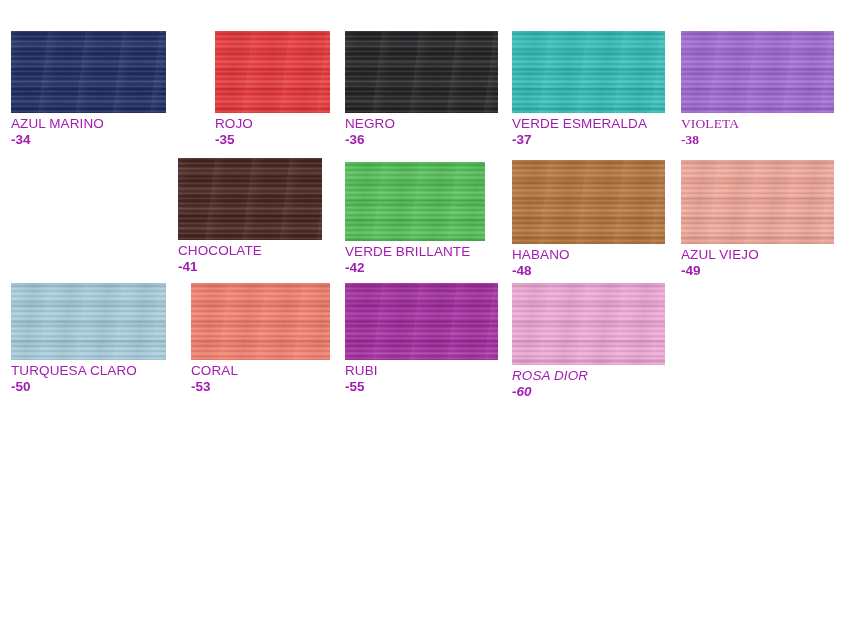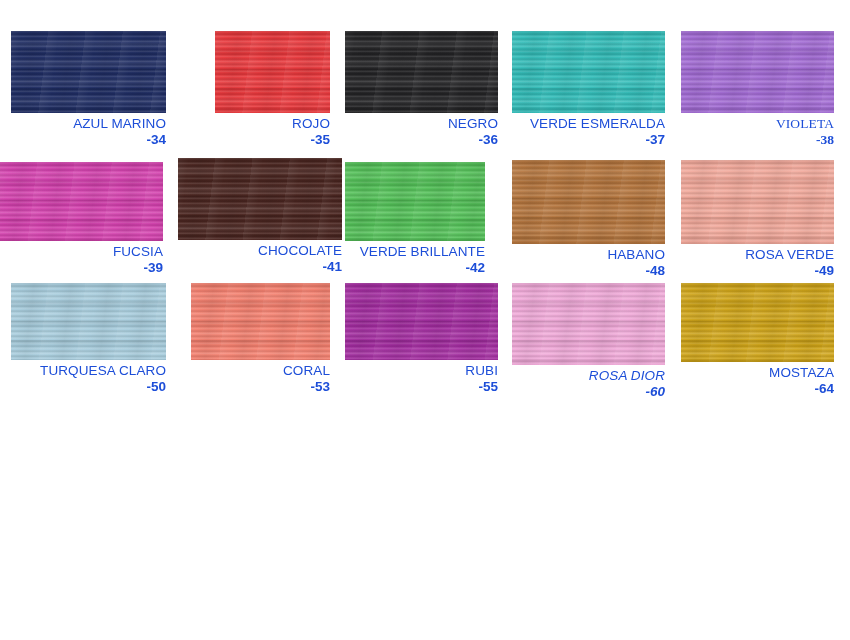--- a/index.html
+++ b/index.html
@@ -69,22 +69,22 @@
         97deg,
         rgba(255,255,255,0.05) 0px,
         rgba(255,255,255,0.00) 11px,
         rgba(0,0,0,0.045) 23px,
         rgba(0,0,0,0.00) 37px
       );
     pointer-events: none;
   }
 
   .swatch-caption {
-    text-align: right;
-    color: #1d4ed8;
+    text-align: left;
+    color: #a21caf;
     line-height: 1.05;
   }
 
   .swatch-name {
     display: block;
     font-size: 13.5px;
     font-weight: 400;
     letter-spacing: 0.1px;
     white-space: nowrap;
     margin-top: 4px;
@@ -129,28 +129,21 @@
         <span class="swatch-code">-37</span>
       </div>
     </div>
     <div class="swatch-cell" style="left: 681px; top: 31px; width: 153px; font-family: Liberation Serif, serif;">
       <div class="swatch-chip" style="height: 82px; background-color: rgb(162, 107, 212);"></div>
       <div class="swatch-caption" style="margin-top: 1px;">
         <span class="swatch-name">VIOLETA</span>
         <span class="swatch-code">-38</span>
       </div>
     </div>
-    <div class="swatch-cell" style="left: 0px; top: 162px; width: 163px;">
-      <div class="swatch-chip" style="height: 79px; background-color: rgb(212, 65, 174);"></div>
-      <div class="swatch-caption" style="margin-top: 0px;">
-        <span class="swatch-name">FUCSIA</span>
-        <span class="swatch-code">-39</span>
-      </div>
-    </div>
-    <div class="swatch-cell" style="left: 178px; top: 158px; width: 164px;">
+    <div class="swatch-cell" style="left: 178px; top: 158px; width: 144px;">
       <div class="swatch-chip" style="height: 82px; background-color: rgb(74, 37, 32);"></div>
       <div class="swatch-caption" style="margin-top: 0px;">
         <span class="swatch-name">CHOCOLATE</span>
         <span class="swatch-code">-41</span>
       </div>
     </div>
     <div class="swatch-cell" style="left: 345px; top: 162px; width: 140px;">
       <div class="swatch-chip" style="height: 79px; background-color: rgb(83, 192, 88);"></div>
       <div class="swatch-caption" style="margin-top: 0px;">
         <span class="swatch-name">VERDE BRILLANTE</span>
@@ -160,21 +153,21 @@
     <div class="swatch-cell" style="left: 512px; top: 160px; width: 153px;">
       <div class="swatch-chip" style="height: 84px; background-color: rgb(181, 118, 62);"></div>
       <div class="swatch-caption" style="margin-top: 0px;">
         <span class="swatch-name">HABANO</span>
         <span class="swatch-code">-48</span>
       </div>
     </div>
     <div class="swatch-cell" style="left: 681px; top: 160px; width: 153px;">
       <div class="swatch-chip" style="height: 84px; background-color: rgb(242, 169, 155);"></div>
       <div class="swatch-caption" style="margin-top: 0px;">
-        <span class="swatch-name">ROSA VERDE</span>
+        <span class="swatch-name">AZUL VIEJO</span>
         <span class="swatch-code">-49</span>
       </div>
     </div>
     <div class="swatch-cell" style="left: 11px; top: 283px; width: 155px;">
       <div class="swatch-chip" style="height: 77px; background-color: rgb(168, 205, 221);"></div>
       <div class="swatch-caption" style="margin-top: 1px;">
         <span class="swatch-name">TURQUESA CLARO</span>
         <span class="swatch-code">-50</span>
       </div>
     </div>
@@ -192,20 +185,13 @@
         <span class="swatch-code">-55</span>
       </div>
     </div>
     <div class="swatch-cell" style="left: 512px; top: 283px; width: 153px;">
       <div class="swatch-chip" style="height: 82px; background-color: rgb(240, 169, 216);"></div>
       <div class="swatch-caption" style="margin-top: 0px; font-style: italic;">
         <span class="swatch-name">ROSA DIOR</span>
         <span class="swatch-code">-60</span>
       </div>
     </div>
-    <div class="swatch-cell" style="left: 681px; top: 283px; width: 153px;">
-      <div class="swatch-chip" style="height: 79px; background-color: rgb(207, 164, 24);"></div>
-      <div class="swatch-caption" style="margin-top: 0px;">
-        <span class="swatch-name">MOSTAZA</span>
-        <span class="swatch-code">-64</span>
-      </div>
-    </div>
   </div>
 
 </body></html>

